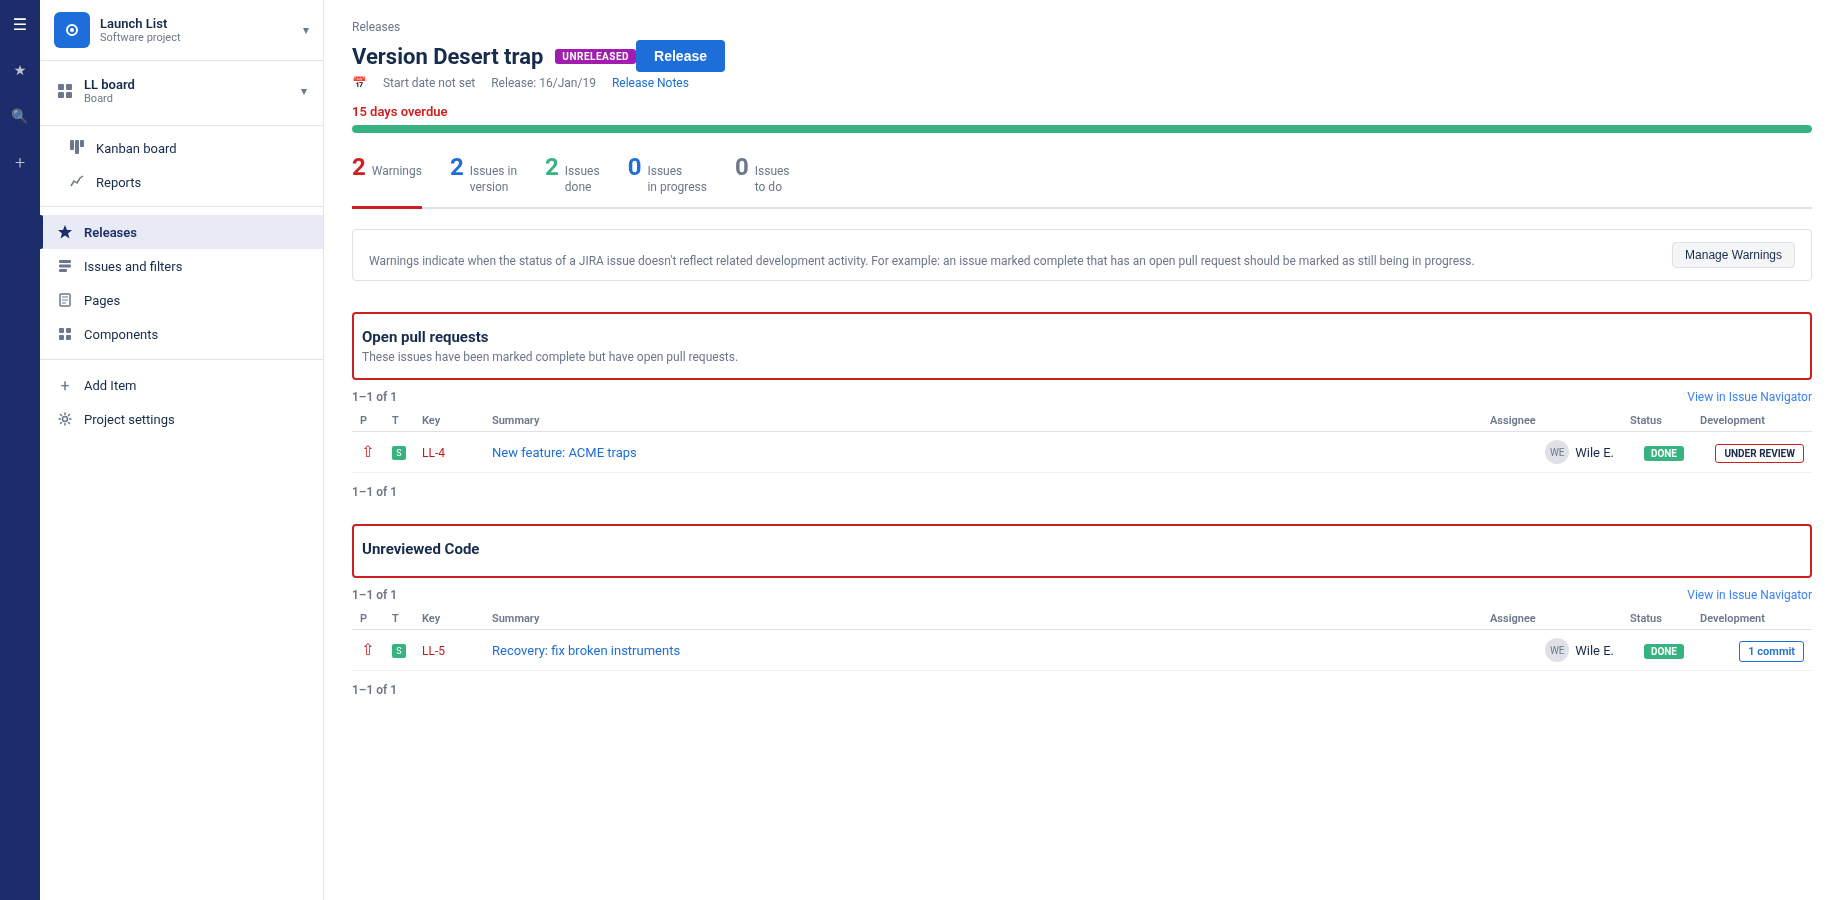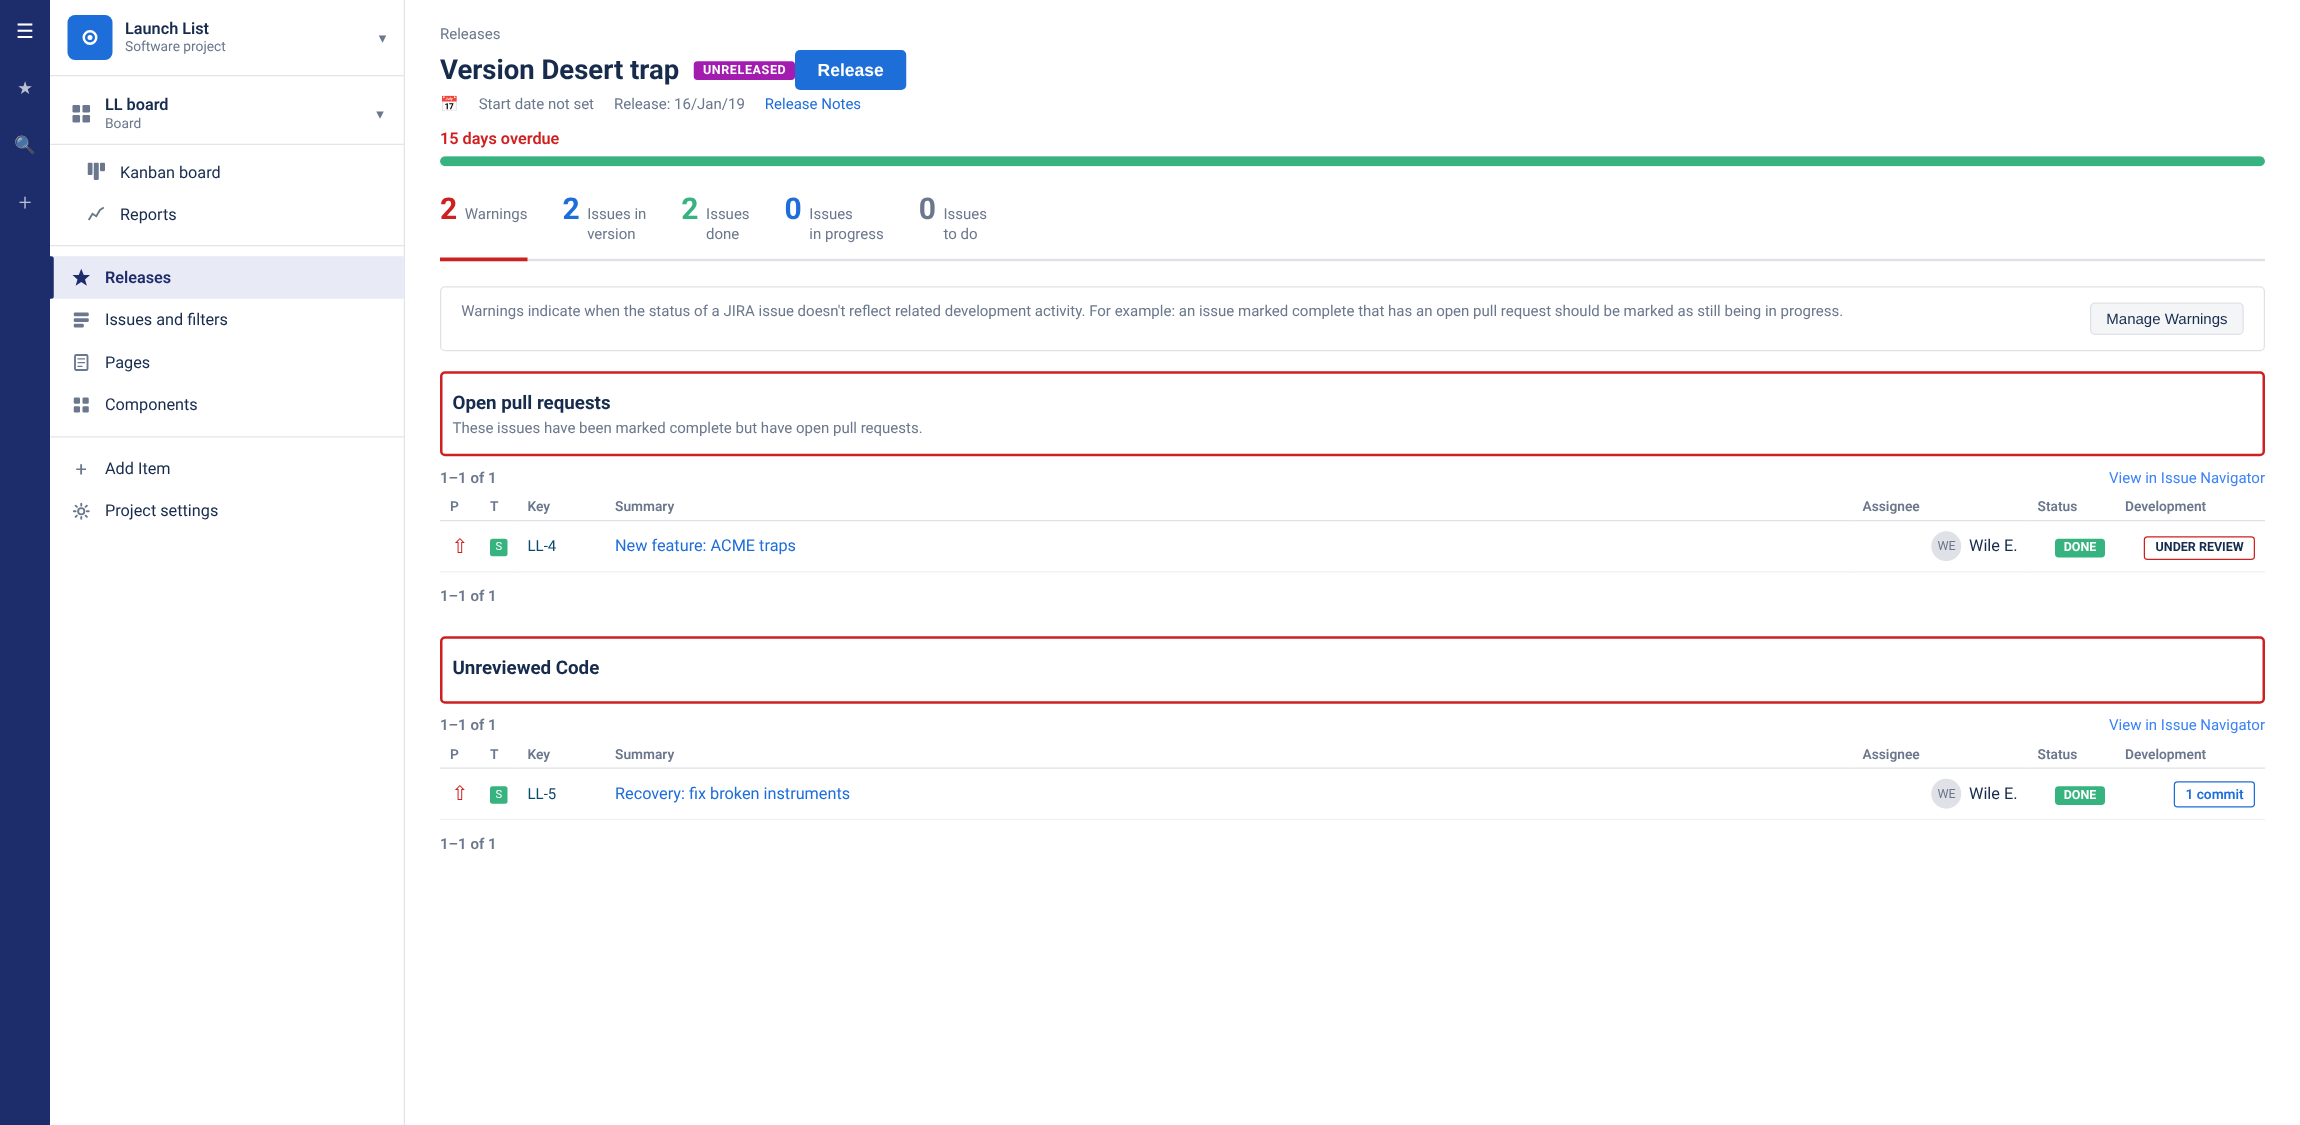--- a/index.html
+++ b/index.html
@@ -203,23 +203,23 @@
 
     
     .warning-box {
       background: #fff;
       border: 1px solid #dfe1e6;
       border-radius: 4px;
       padding: 12px 16px;
       font-size: 12px;
       color: #6b778c;
       display: flex;
-      align-items: flex-start;
+      align-items: flex-end;
       justify-content: space-between;
-      margin-bottom: 16px;
+      margin-bottom: 31px;
       gap: 20px;
     }
     .manage-warnings-btn {
       background: #f4f5f7;
       border: 1px solid #dfe1e6;
       border-radius: 4px;
       padding: 5px 12px;
       font-size: 12px;
       cursor: pointer;
       white-space: nowrap;
@@ -268,21 +268,21 @@
       color: #172b4d;
       padding: 8px 8px;
       border-bottom: 1px solid #f0f1f3;
       vertical-align: middle;
     }
 
     .priority-icon { width: 16px; height: 16px; display: inline-flex; align-items: center; justify-content: center; }
     .priority-high { color: #cf2020; font-size: 16px; }
     .type-story { background: #36b37e; color: #fff; border-radius: 2px; width: 14px; height: 14px; display: inline-flex; align-items: center; justify-content: center; font-size: 9px; }
 
-    .issue-key { color: #0c4a6e; font-size: 12px; }
+    .issue-key { color: #b91c1c; font-size: 12px; }
     .issue-link { color: #1d6ed8; text-decoration: none; font-size: 13px; }
 
     .assignee-cell { display: flex; align-items: center; gap: 6px; justify-content: flex-end; }
     .avatar { width: 24px; height: 24px; border-radius: 50%; background: #dfe1e6; display: inline-flex; align-items: center; justify-content: center; font-size: 10px; color: #6b778c; }
 
     .status-badge-done {
       background: #36b37e;
       color: #fff;
       font-size: 10px;
       font-weight: 700;
@@ -342,21 +342,21 @@
     </div>
     <div class="project-info">
       <div class="project-name">Launch List</div>
       <div class="project-type">Software project</div>
     </div>
     <div class="chevron">▾</div>
   </div>
 
   <div class="sidebar-nav">
 
-    <div class="nav-item" style="border-bottom:1px solid #e2e4e9; margin-bottom:4px; padding-bottom:10px;">
+    <div class="nav-item" style="border-bottom:1px solid #e2e4e9; margin-bottom:4px; padding-bottom:20px;">
       <div class="nav-icon">
         <svg width="16" height="16" viewBox="0 0 16 16" fill="#6b778c">
             <rect x="1" y="1" width="6" height="6" rx="1"></rect>
             <rect x="9" y="1" width="6" height="6" rx="1"></rect>
             <rect x="1" y="9" width="6" height="6" rx="1"></rect>
             <rect x="9" y="9" width="6" height="6" rx="1"></rect>
           </svg>
       </div>
       <div style="flex:1;">
         <div style="font-size:13px;font-weight:600;color:#172b4d;">LL board</div>

